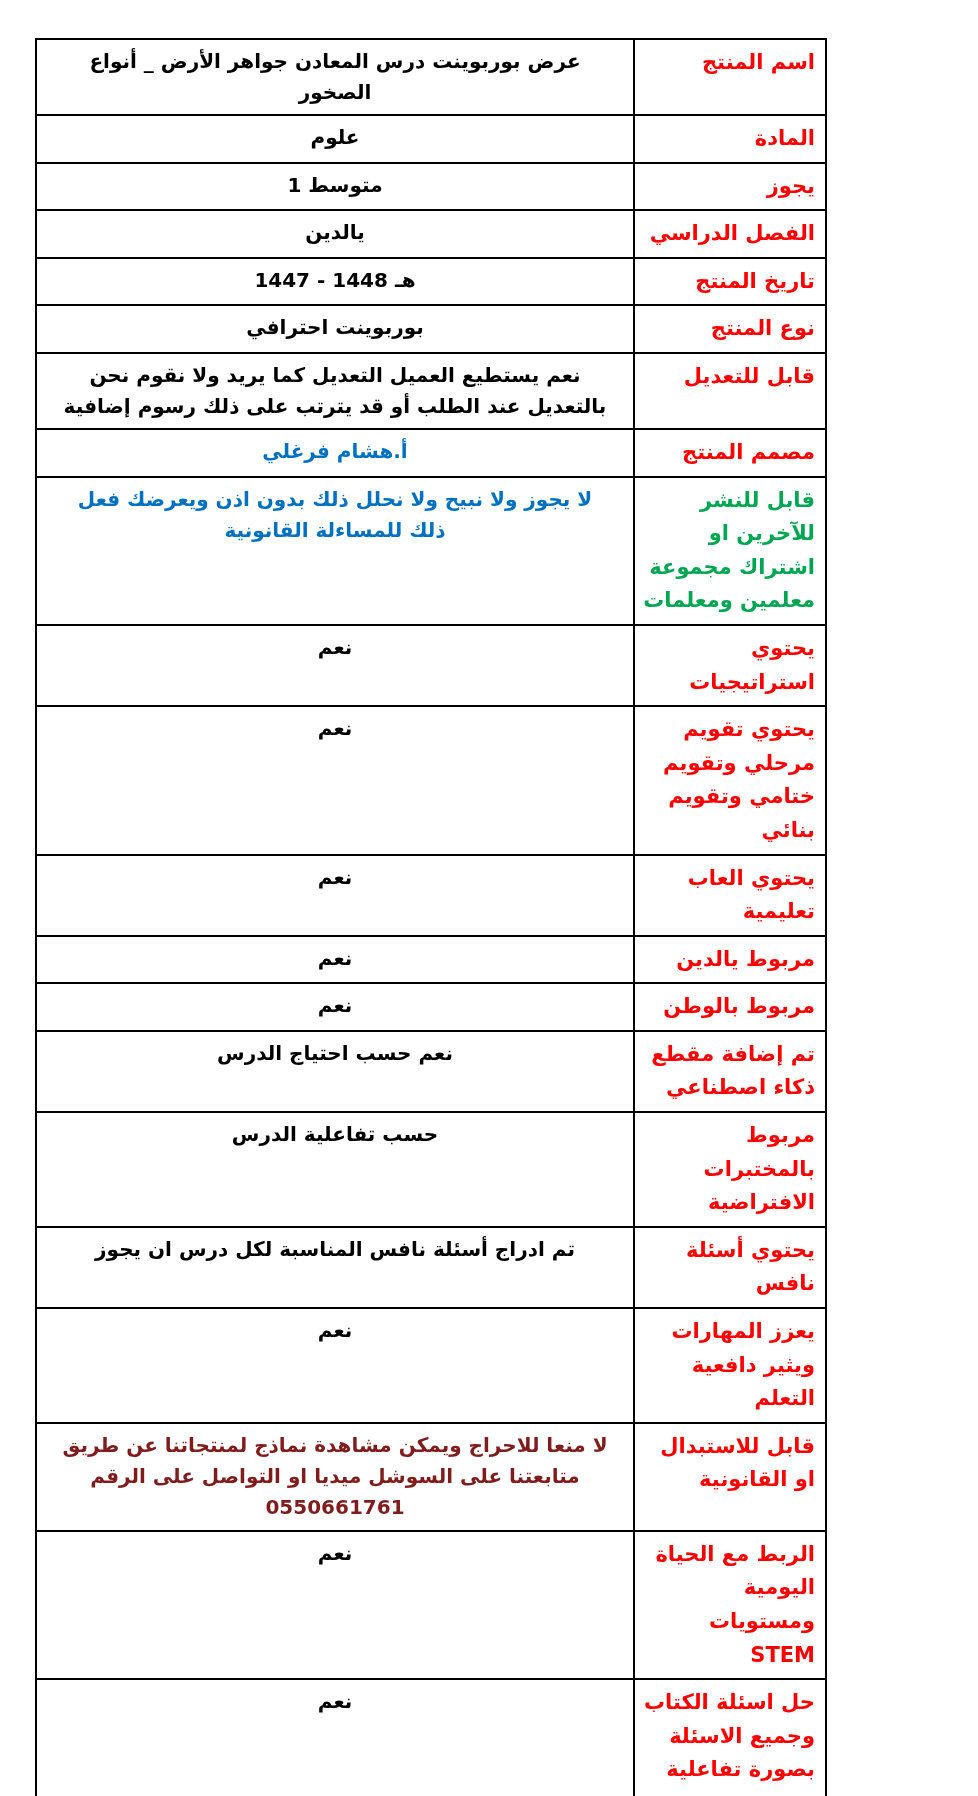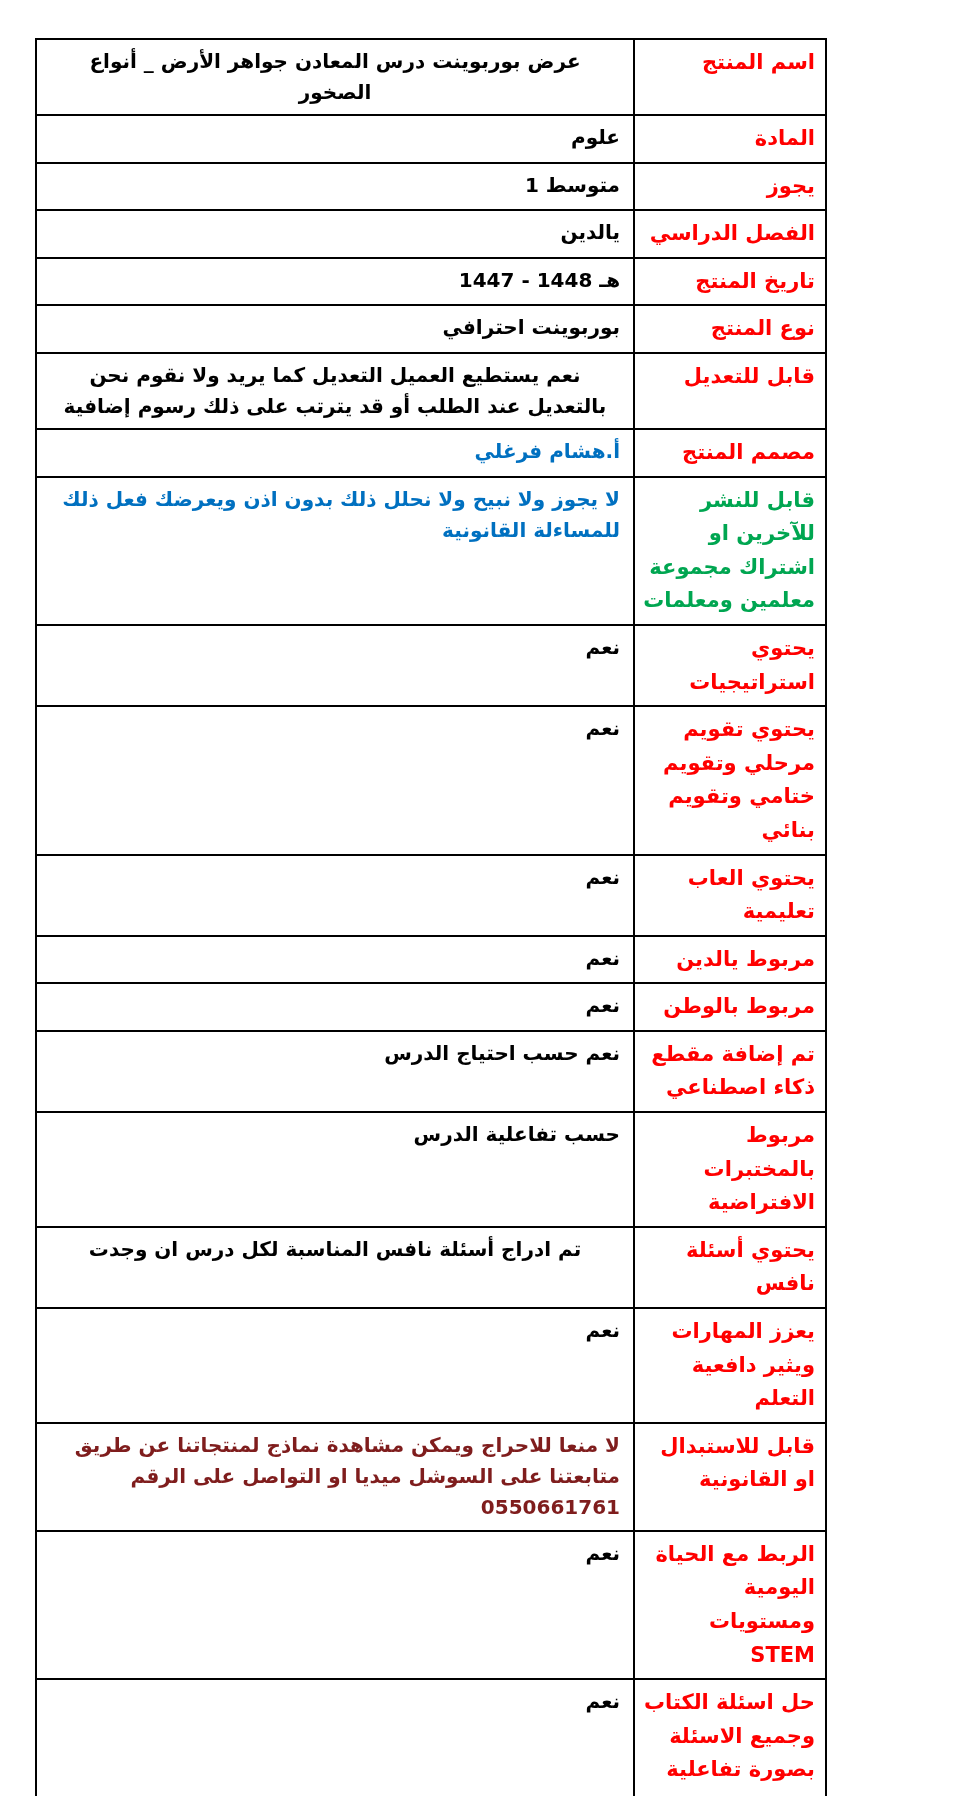--- a/index.html
+++ b/index.html
@@ -41,28 +41,28 @@
     padding: 6px 10px 6px 6px;
     border-radius: 21px;
   }
   td.label.red   { color: #ff0000; }
   td.label.green { color: #00a651; }
   td.value {
     width: 598px;
     font-weight: bold;
     font-size: 20px;
     line-height: 1.55;
-    padding: 6px 13px;
+    padding: 6px 24px;
     color: #000000;
   }
   td.value.blue { color: #0070c0; }
   td.value.blue-underline {
     color: #7f1d1d;
   }
-  td.value.align-right  { text-align: right; }
+  td.value.align-right  { text-align: center; }
   td.value.align-center { text-align: center; }
 </style>
 </head>
 <body>
 
 <div class="sheet">
   <table class="product-table">
     <colgroup>
       <col style="width:192px">
       <col style="width:598px">
@@ -127,21 +127,21 @@
         <tr style="height: 72px;">
           <td class="label red">تم إضافة مقطع ذكاء اصطناعي</td>
           <td class="value black align-right">نعم حسب احتياج الدرس</td>
         </tr>
         <tr style="height: 72px;">
           <td class="label red">مربوط بالمختبرات الافتراضية</td>
           <td class="value black align-right">حسب تفاعلية الدرس</td>
         </tr>
         <tr style="height: 73px;">
           <td class="label red">يحتوي أسئلة نافس</td>
-          <td class="value black align-center">تم ادراج أسئلة نافس المناسبة لكل درس ان وجدت</td>
+          <td class="value black align-center">تم ادراج أسئلة نافس المناسبة لكل درس ان يجوز</td>
         </tr>
         <tr style="height: 75px;">
           <td class="label red">يعزز المهارات ويثير دافعية التعلم</td>
           <td class="value black align-right">نعم</td>
         </tr>
         <tr style="height: 108px;">
           <td class="label red">قابل للاستبدال او القانونية</td>
           <td class="value blue-underline align-right">لا منعا للاحراج ويمكن مشاهدة نماذج لمنتجاتنا عن طريق متابعتنا على السوشل ميديا او التواصل على الرقم 0550661761</td>
         </tr>
         <tr style="height: 107px;">

